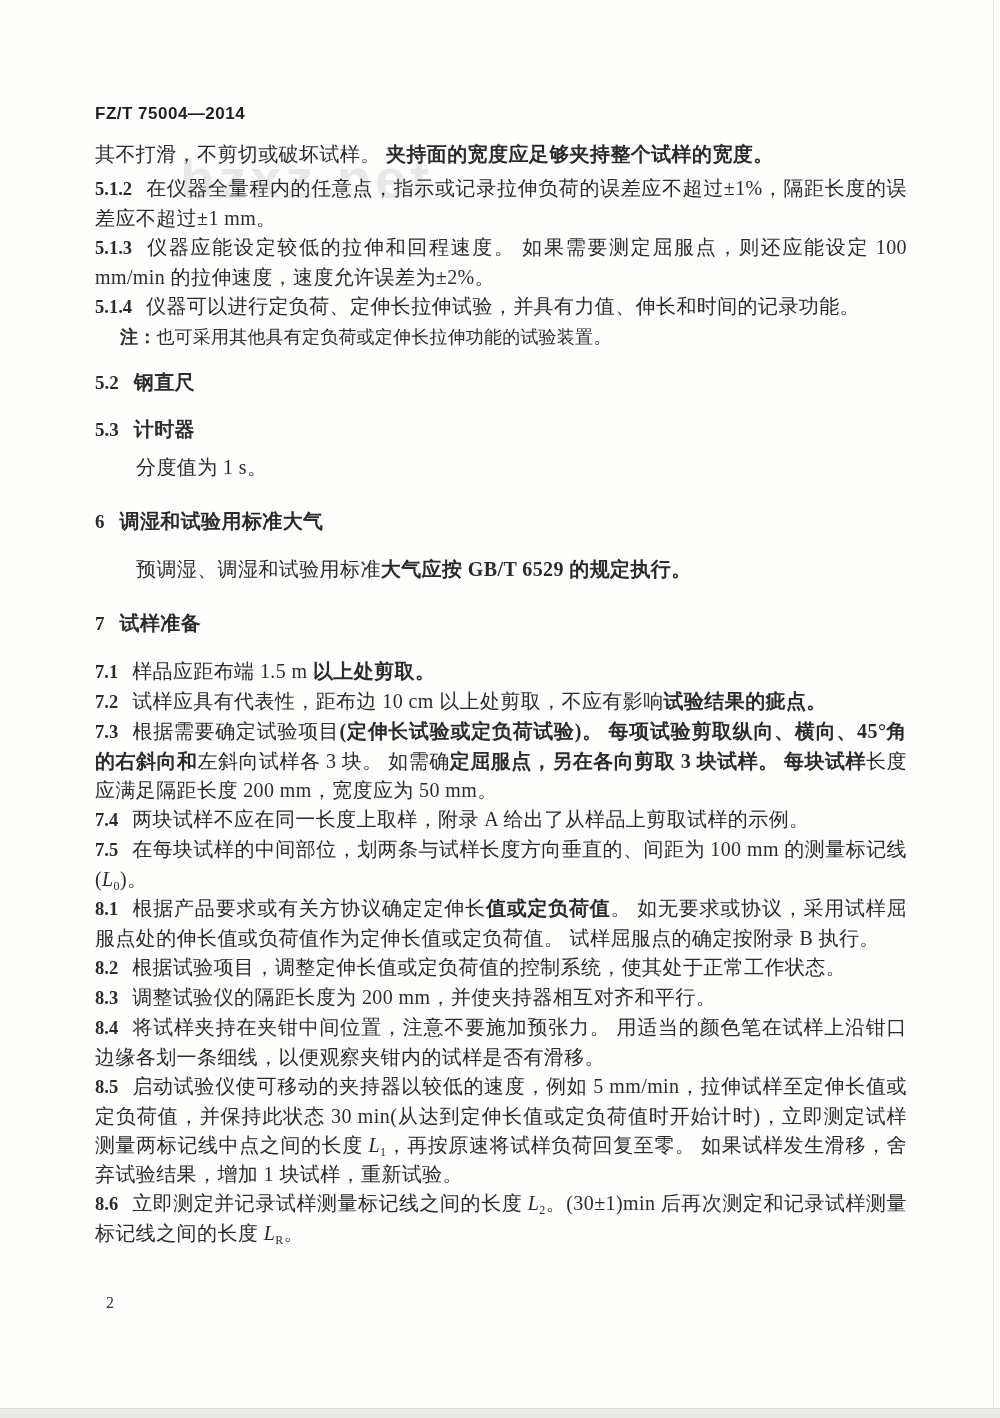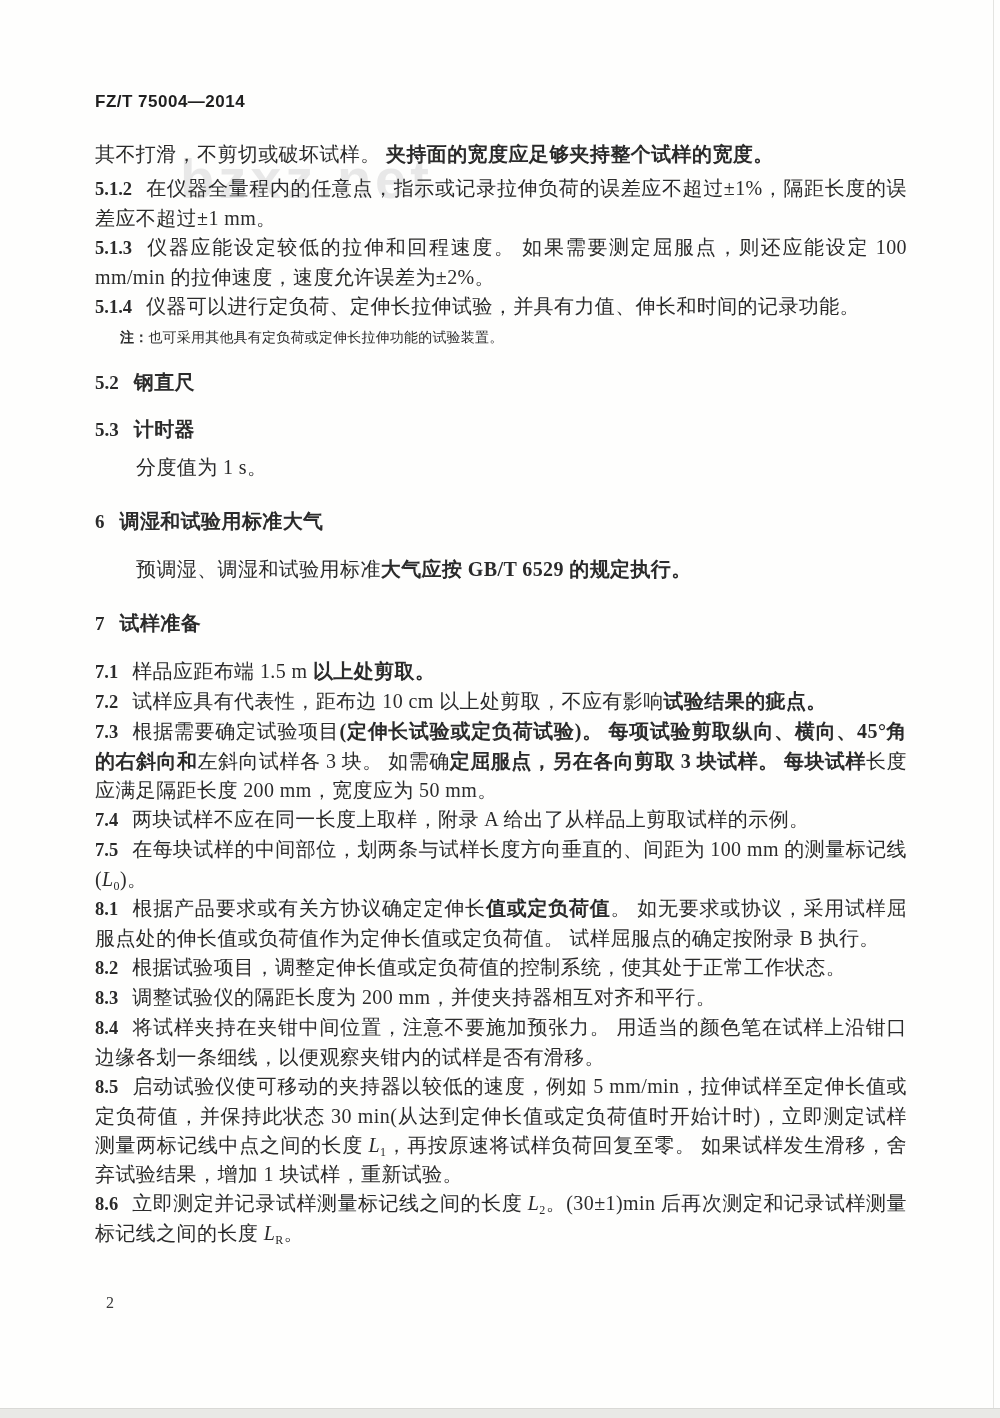--- a/index.html
+++ b/index.html
@@ -22,21 +22,21 @@
     font-family: "Liberation Sans", "DejaVu Sans", sans-serif;
     font-weight: 700;
     font-size: 56px;
     letter-spacing: 4px;
     color: #c9c9c9;
     opacity: 0.40;
     user-select: none;
   }
   .std-header {
     position: absolute;
-    top: 92px;
+    top: 104px;
     left: 95px;
     z-index: 1;
     font-family: "Liberation Sans", "DejaVu Sans", sans-serif;
     font-weight: 700;
     font-size: 17px;
     letter-spacing: 0.5px;
     color: #1f1f1f;
   }
   .content {
     position: absolute;
@@ -46,21 +46,21 @@
     z-index: 1;
     font-size: 20px;
     line-height: 29px;
     text-align: justify;
     letter-spacing: 0.4px;
   }
   .content p { margin: 0; }
   .content .body { margin-bottom: 5px; }
   .content .clause { margin: 0; }
   .content .note {
-    font-size: 14px;
+    font-size: 18px;
     line-height: 25px;
     padding-left: 25px;
     margin: 3px 0 0 0;
     letter-spacing: 0.2px;
   }
   .content .para { text-indent: 2.05em; }
   .content .h2 {
     font-weight: 700;
     margin: 18px 0 9px 0;
   }

